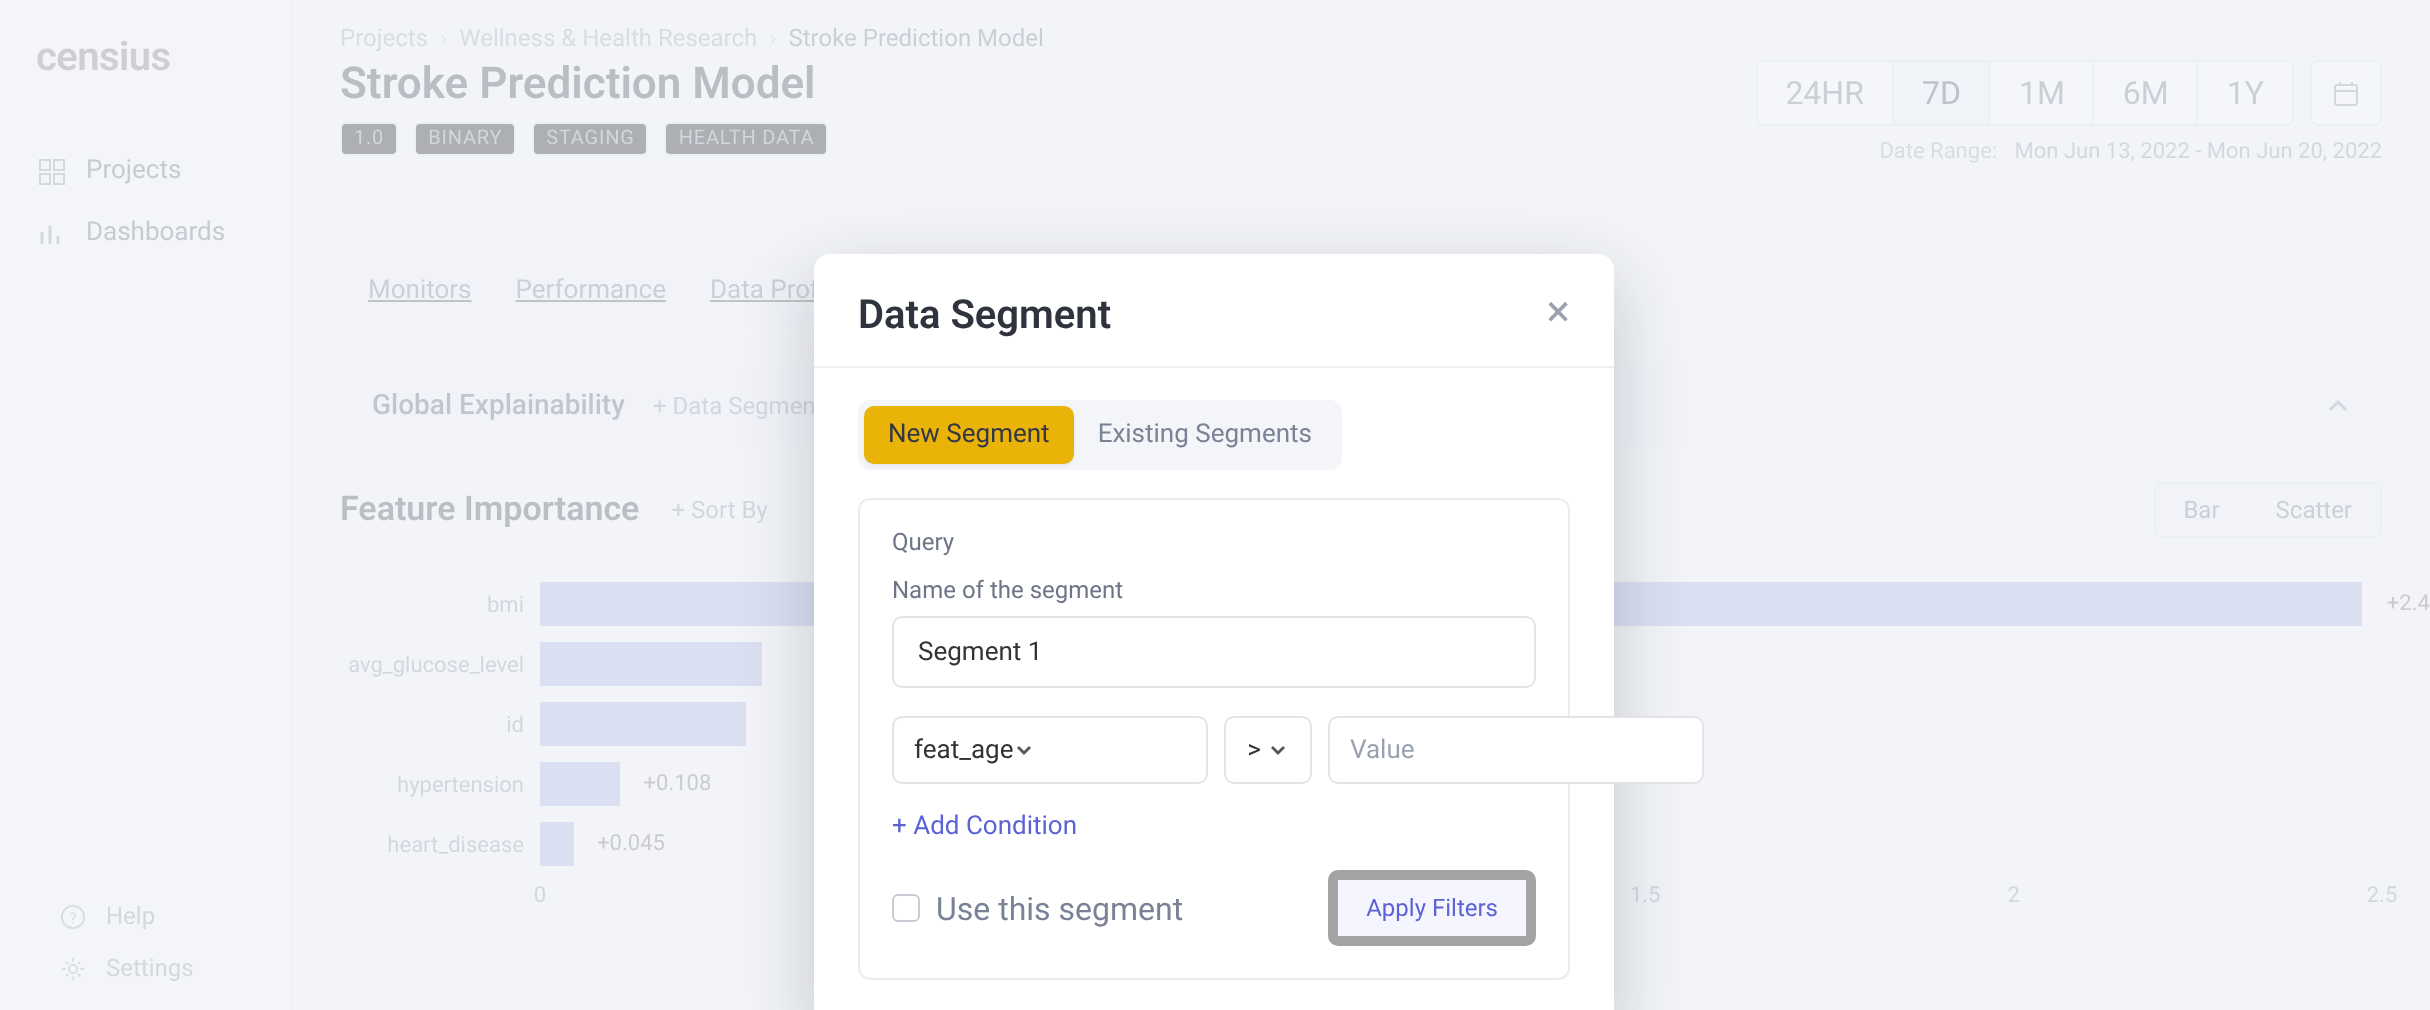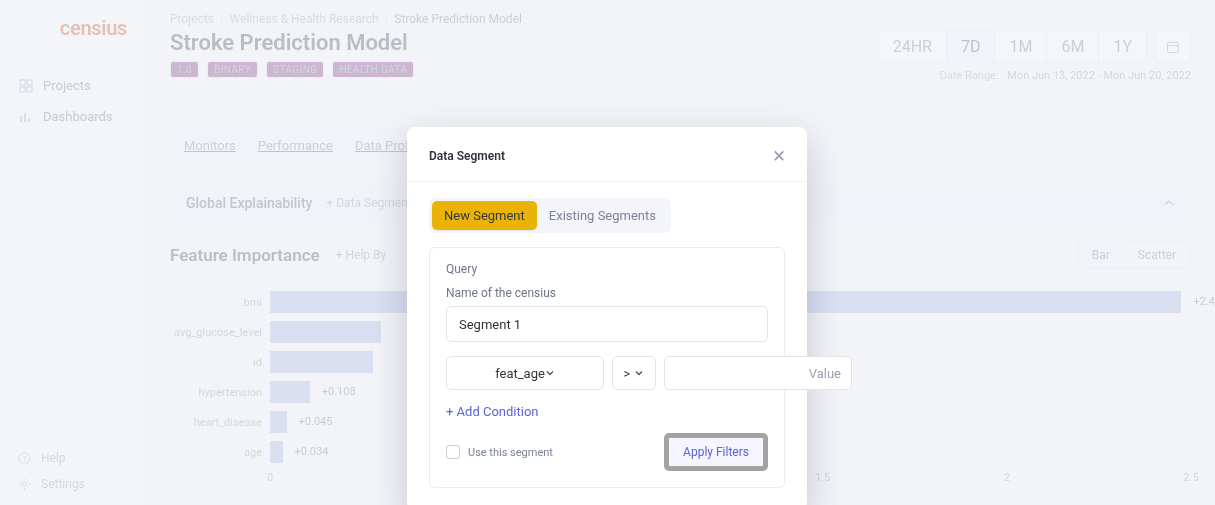--- a/index.html
+++ b/index.html
@@ -1,32 +1,32 @@
 <!DOCTYPE html>
 <html><head>
 <meta charset="utf-8">
 <style>
   * { box-sizing: border-box; margin: 0; padding: 0; font-family: -apple-system, BlinkMacSystemFont, "Segoe UI", Roboto, Arial, sans-serif; }
   body { width: 1215px; height: 505px; overflow: hidden; background: #f7f8fa; position: relative; color: #444; }
 
   .sidebar { position: absolute; left: 0; top: 0; width: 146px; height: 505px; background: #fbfbfc; border-right: 1px solid #eceef2; }
-  .logo { font-size: 20px; font-weight: 600; color: #c2410c; padding: 16px 18px 12px; letter-spacing: -0.3px; text-align: right; }
+  .logo { font-size: 20px; font-weight: 600; color: #737373; padding: 16px 18px 12px; letter-spacing: -0.3px; }
   .nav { padding-top: 18px; }
   .nav-item { display: flex; align-items: center; gap: 10px; padding: 8px 18px; font-size: 13px; color: #5a6270; cursor: pointer; }
   .nav-item .nicon { width: 15px; height: 15px; display:flex;align-items:center;justify-content:center;}
-  .sidebar-bottom { position: absolute; bottom: 8px; left: 0; right: 0; }
+  .sidebar-bottom { position: absolute; bottom: 8px; left: 12px; right: 0; }
   .sb-item { display:flex; align-items:center; gap:10px; padding:6px 18px; font-size:12px; color:#8a93a3; cursor:pointer; }
 
   .main { position:absolute; left:146px; top:0; right:0; height:505px; padding:12px 24px 0 24px; overflow:hidden; }
   .crumbs { font-size:12px; color:#9aa2b1; display:flex; gap:6px; align-items:center; }
   .crumbs .sep { color:#c2c8d4; }
   .crumbs .active { color:#6a7284; }
   .page-title { font-size:22px; font-weight:600; color:#2f3540; margin-top:4px; }
   .tags { display:flex; gap:8px; margin-top:6px; }
-  .tag { font-size:10px; letter-spacing:0.4px; padding:2px 6px; border-radius:3px; border:1px solid #e1e6ef; color:#8790a3; background:#701a75; text-transform:uppercase; }
+  .tag { font-size:10px; letter-spacing:0.4px; padding:2px 6px; border-radius:3px; border:1px solid #e1e6ef; color:#8790a3; background:#000000; text-transform:uppercase; }
 
   .topright { position:absolute; right:24px; top:30px; text-align:right; }
   .range-buttons { display:flex; gap:0; border:1px solid #e1e6ef; border-radius:4px; overflow:hidden; background:#fff; }
   .range-btn { padding:6px 14px; font-size:16px; color:#6a7284; border-right:1px solid #e1e6ef; cursor:pointer;text-align:right; }
   .range-btn:last-child { border-right:none; }
   .range-btn.active { background:#f1f3f8; color:#3f4656; }
   .cal-btn { width:34px; display:flex; align-items:center; justify-content:center; cursor:pointer; border-right:none;}
   .date-range { font-size:11px; color:#8a93a3; margin-top:6px; }
   .date-range .lbl { color:#9aa2b1; margin-right:6px; }
 
@@ -52,40 +52,40 @@
   .bar { position:absolute; left:0; top:0; height:22px; background:#a7aee4; }
   .bar-val { position:absolute; left:0; top:0; line-height:22px; font-size:11px; color:#666; padding-left:6px; }
   .x-axis { display:flex; margin-left:100px; margin-top:4px; position:relative; }
   .x-tick { position:absolute; font-size:11px; color:#8690a3; transform:translateX(-50%); }
 
   
   .overlay { position:absolute; inset:0; background:rgba(240,242,247,0.72); }
 
   .modal { position:absolute; left:407px; top:127px; width:400px; background:#fff; border-radius:8px; box-shadow:0 12px 36px rgba(30,35,60,0.22); }
   .modal-head { display:flex; align-items:center; justify-content:space-between; padding:18px 22px 14px; border-bottom:1px solid #efeff2; }
-  .modal-title { font-size:12px; font-weight:600; color:#2f333d; }
+  .modal-title { font-size:20px; font-weight:600; color:#2f333d; }
   .modal-close { color:#9aa2b1; font-size:22px; line-height:1; cursor:pointer; background:none; border:none; }
 
   .seg-tabs { display:flex; gap:0; margin:16px 22px 0; background:#f4f5f8; border-radius:6px; padding:3px; width:fit-content; }
   .seg-tab { padding:7px 12px; font-size:13px; color:#7a8296; border-radius:5px; cursor:pointer; }
   .seg-tab.active { background:#eab308; color:#333844; box-shadow:0 1px 2px rgba(0,0,0,0.06); }
 
   .query-box { margin:14px 22px 22px; border:1px solid #ebecef; border-radius:6px; padding:14px 16px 16px; }
   .q-label { font-size:12px; color:#6d7587; margin-bottom:10px; }
   .q-sublabel { font-size:12px; color:#6d7587; margin-bottom:6px; }
   .seg-name { width:100%; height:36px; border:1px solid #e2e4ea; border-radius:5px; padding:0 12px; font-size:13px; color:#333; margin-bottom:14px; }
   .cond-row { display:flex; gap:8px; margin-bottom:14px; }
-  .sel { height:34px; border:1px solid #e2e4ea; border-radius:5px; background:#fff; font-size:13px; color:#333; padding:0 10px; display:flex; align-items:center; justify-content:center; cursor:pointer; }
+  .sel { height:34px; border:1px solid #e2e4ea; border-radius:5px; background:#fff; font-size:13px; color:#333; padding:0 10px; display:flex; align-items:center; justify-content:flex-start; cursor:pointer; }
   .sel.feat { flex:0 0 158px; }
   .sel.op { flex:0 0 44px; justify-content:center; gap:4px;}
-  .val-input { flex:1; height:34px; border:1px solid #e2e4ea; border-radius:5px; padding:0 10px; font-size:13px; color:#333;text-align:right; }
+  .val-input { flex:1; height:34px; border:1px solid #e2e4ea; border-radius:5px; padding:0 10px; font-size:13px; color:#333; }
   .val-input::placeholder { color:#9aa2b1; }
   .add-cond { font-size:13px; color:#5b63d6; cursor:pointer; }
   .q-foot { display:flex; align-items:center; justify-content:space-between; margin-top:14px; }
-  .use-seg { display:flex; align-items:center; gap:8px; font-size:11px; color:#7a8296; cursor:pointer; }
+  .use-seg { display:flex; align-items:center; gap:8px; font-size:16px; color:#7a8296; cursor:pointer; }
   .cb { width:14px; height:14px; border:1px solid #c8ccd7; border-radius:3px; }
   .apply { font-size:12px; color:#5b63d6; background:#f4f5ff; border:5px solid #a3a3a3; border-radius:5px; padding:7px 14px; cursor:pointer; }
 
   svg { display:block; }
 </style>
 </head>
 <body>
 
 <div class="sidebar">
   <div class="logo">censius</div>
@@ -187,21 +187,21 @@
     </div>
     <span>
       <svg width="12" height="12" viewBox="0 0 12 12">
           <path d="M2 8l4-4 4 4" fill="none" stroke="#8a93a3" stroke-width="1.5"></path>
         </svg>
     </span>
   </div>
 
   <div class="fi-head">
     <span class="fi-title">Feature Importance</span>
-    <span class="sortby">+ Help By</span>
+    <span class="sortby">+ Sort By</span>
     <div class="view-toggle">
       <div class="view-btn active">Bar</div>
       <div class="view-btn">Scatter</div>
     </div>
   </div>
 
   <div class="chart" id="fi-chart">
       <div class="chart-row">
         <div class="y-label">bmi</div>
         <div class="bar-track">
@@ -226,27 +226,20 @@
         <div class="bar-track">
           <div class="bar" style="width: 4.32%;"></div>
           <div class="bar-val" style="left: calc(4.32% + 6px);">+0.108</div>
         </div>
       </div>
       <div class="chart-row">
         <div class="y-label">heart_disease</div>
         <div class="bar-track">
           <div class="bar" style="width: 1.8%;"></div>
           <div class="bar-val" style="left: calc(1.8% + 6px);">+0.045</div>
-        </div>
-      </div>
-      <div class="chart-row">
-        <div class="y-label">age</div>
-        <div class="bar-track">
-          <div class="bar" style="width: 1.36%;"></div>
-          <div class="bar-val" style="left: calc(1.36% + 6px);">+0.034</div>
         </div>
       </div>
       <div class="x-axis" style="height: 14px;">
         <div class="x-tick" style="left: 0%;">0</div>
         <div class="x-tick" style="left: 20%;">0.5</div>
         <div class="x-tick" style="left: 40%;">1</div>
         <div class="x-tick" style="left: 60%;">1.5</div>
         <div class="x-tick" style="left: 80%;">2</div>
         <div class="x-tick" style="left: 100%;">2.5</div>
       </div>
@@ -263,21 +256,21 @@
     </button>
   </div>
 
   <div class="seg-tabs">
     <div class="seg-tab active">New Segment</div>
     <div class="seg-tab">Existing Segments</div>
   </div>
 
   <div class="query-box">
     <div class="q-label">Query</div>
-    <div class="q-sublabel">Name of the censius</div>
+    <div class="q-sublabel">Name of the segment</div>
     <input class="seg-name" value="Segment 1" style="">
 
     <div class="cond-row">
       <div class="sel feat">
         <span>feat_age</span>
         <span>
             <svg width="10" height="10" viewBox="0 0 10 10">
               <path d="M2 3.5l3 3 3-3" fill="none" stroke="#555" stroke-width="1.4"></path>
             </svg>
           </span>

